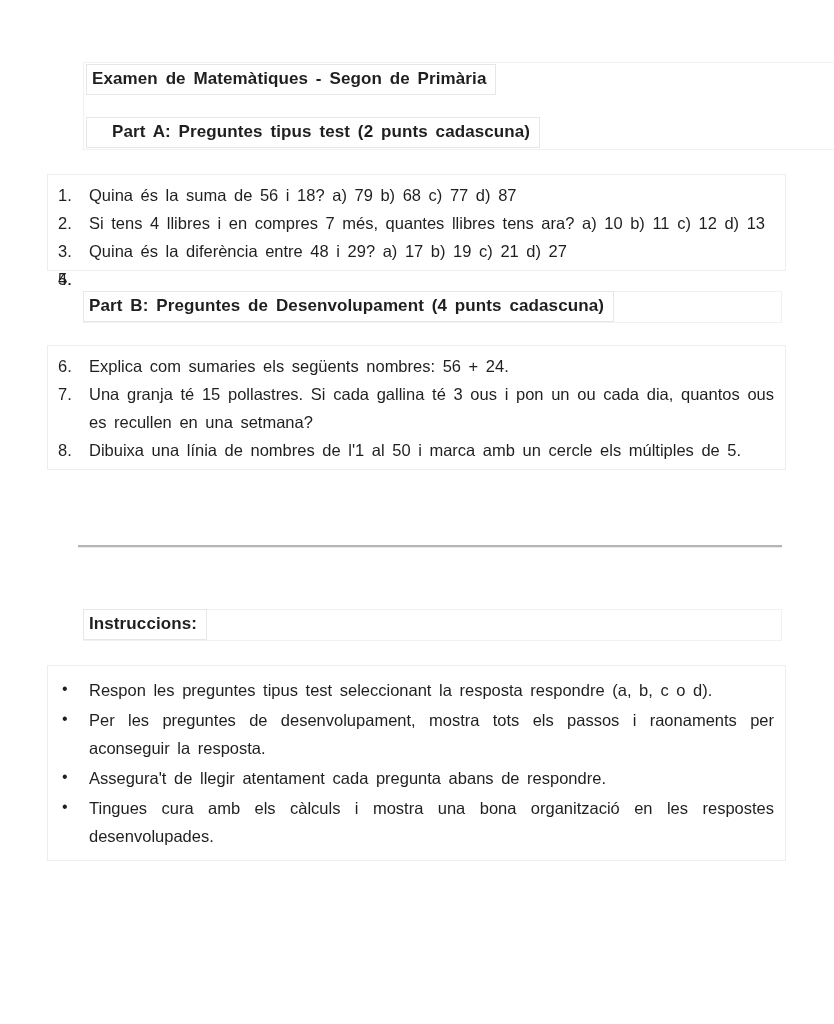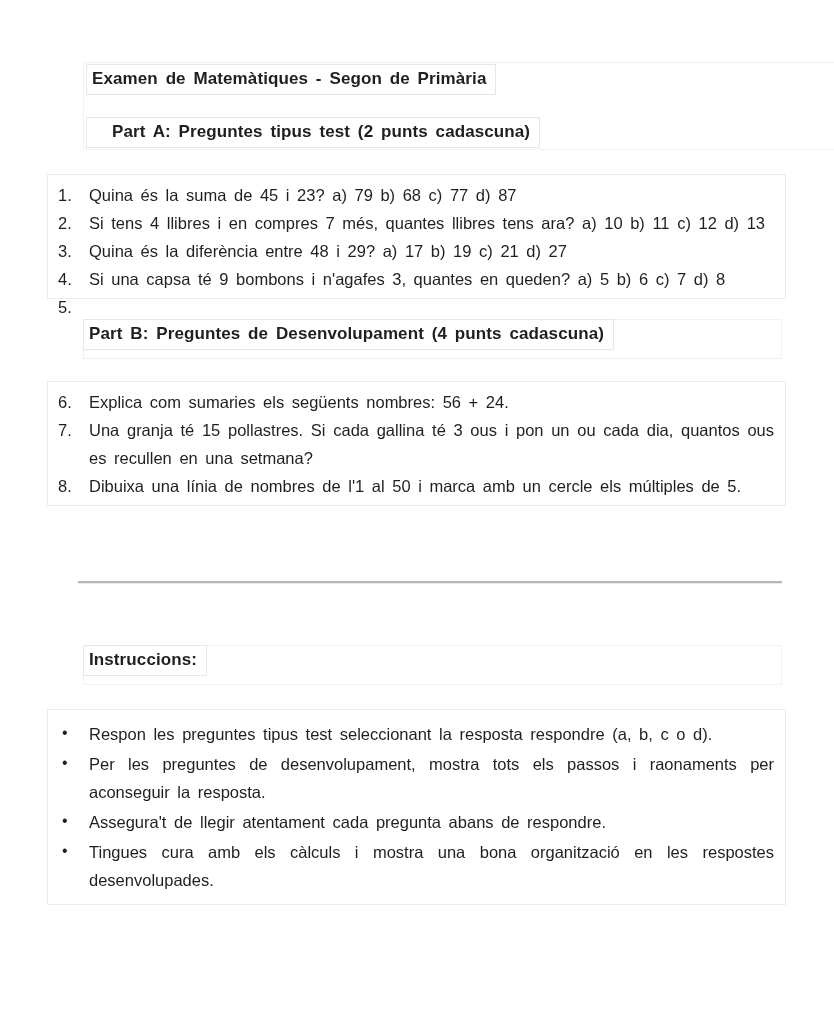--- a/index.html
+++ b/index.html
@@ -43,21 +43,21 @@
     padding: 1px 0 1px 2px;
   }
   .header-outer .part-a-head { margin-top: 22px; padding-left: 25px; }
 
   
   .heading-row {
     position: relative;
     margin-left: 83px;
     width: 699px;
     box-sizing: border-box;
-    height: 40px;
+    height: 32px;
     border: 1px solid #f1f1f1;
     text-align: right;
   }
   .heading-row .tight-heading {
     position: absolute;
     left: -1px;
     top: -1px;
   }
   .part-b-row { margin-top: 20px; }
   .instr-row  { margin-top: 61px; }
@@ -119,33 +119,32 @@
 
   <div class="header-outer">
     <div class="tight-heading">Examen de Matemàtiques - Segon de Primària</div>
     <div class="tight-heading part-a-head">Part A: Preguntes tipus test (2 punts cadascuna)</div>
   </div>
 
   <div class="q-section part-a">
     <ol class="qlist">
       <li>
         <span class="qnum">1.</span>
-        <span>Quina és la suma de 45 i 23? a) 79 b) 68 c) 77 d) 87</span>
+        <span>Quina és la suma de 56 i 18? a) 79 b) 68 c) 77 d) 87</span>
       </li>
       <li>
         <span class="qnum">2.</span>
         <span>Si tens 4 llibres i en compres 7 més, quantes llibres tens ara? a) 10 b) 11 c) 12 d) 13</span>
       </li>
       <li>
         <span class="qnum">3.</span>
         <span>Quina és la diferència entre 48 i 29? a) 17 b) 19 c) 21 d) 27</span>
       </li>
       <li>
         <span class="qnum">4.</span>
-        <span>Si una capsa té 9 bombons i n'agafes 3, quantes en queden? a) 5 b) 6 c) 7 d) 8</span>
       </li>
       <li>
         <span class="qnum">5.</span>
       </li>
     </ol>
   </div>
 
   <div class="heading-row part-b-row">
     <div class="tight-heading">Part B: Preguntes de Desenvolupament (4 punts cadascuna)</div>
   </div>

